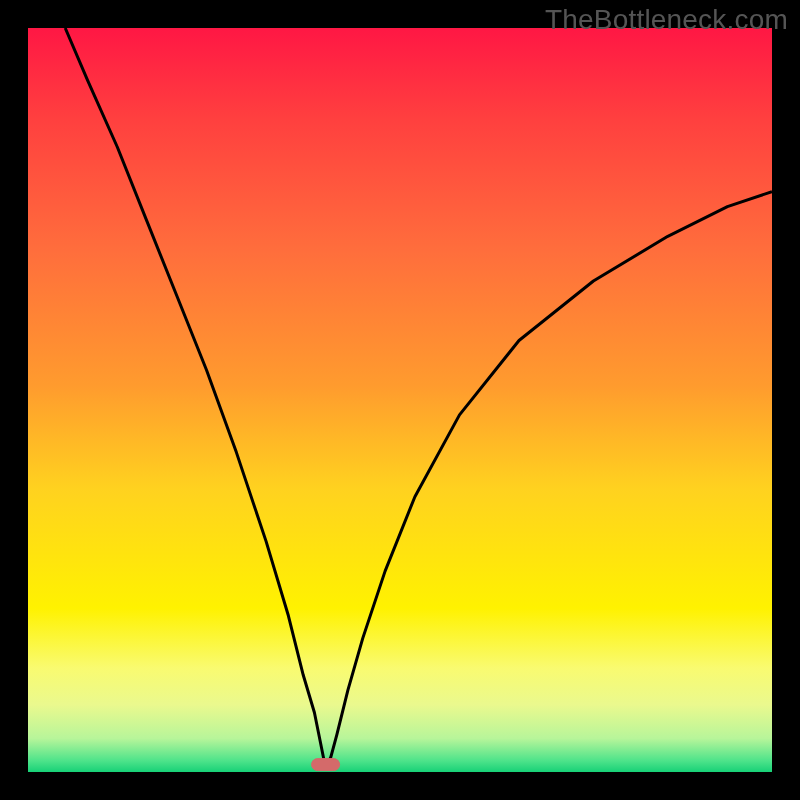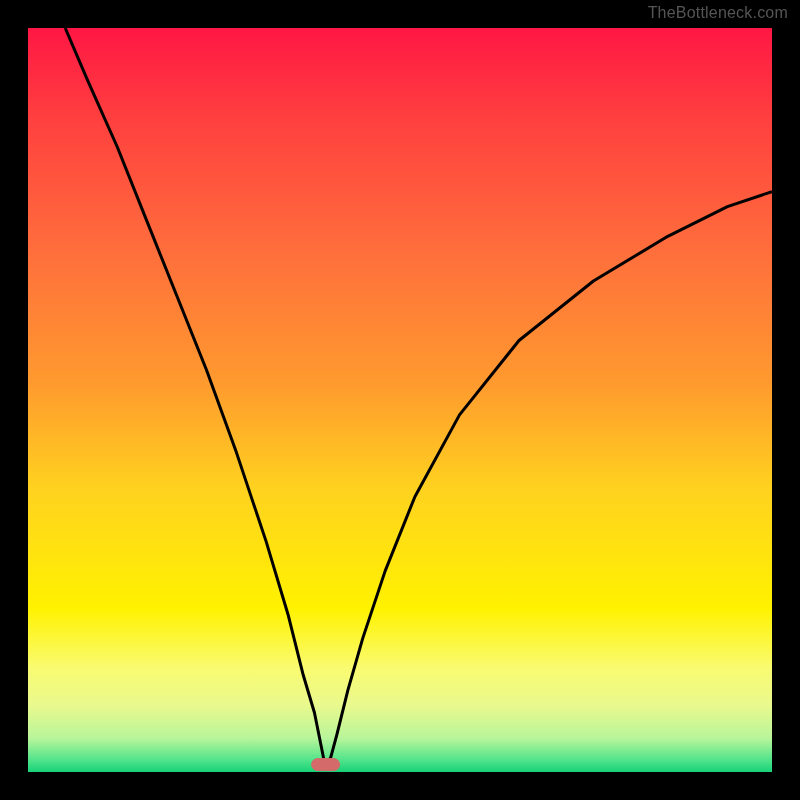--- a/index.html
+++ b/index.html
@@ -15,21 +15,21 @@
     position: relative;
     width: 800px;
     height: 800px;
     background: #000;
   }
   .watermark {
     position: absolute;
     top: 4px;
     right: 12px;
     color: #555;
-    font-size: 16px;
+    font-size: 28px;
     font-weight: 400;
     letter-spacing: 0.2px;
     z-index: 20;
   }
   .plot-wrap {
     position: absolute;
     left: 28px;
     top: 28px;
     width: 744px;
     height: 744px;

